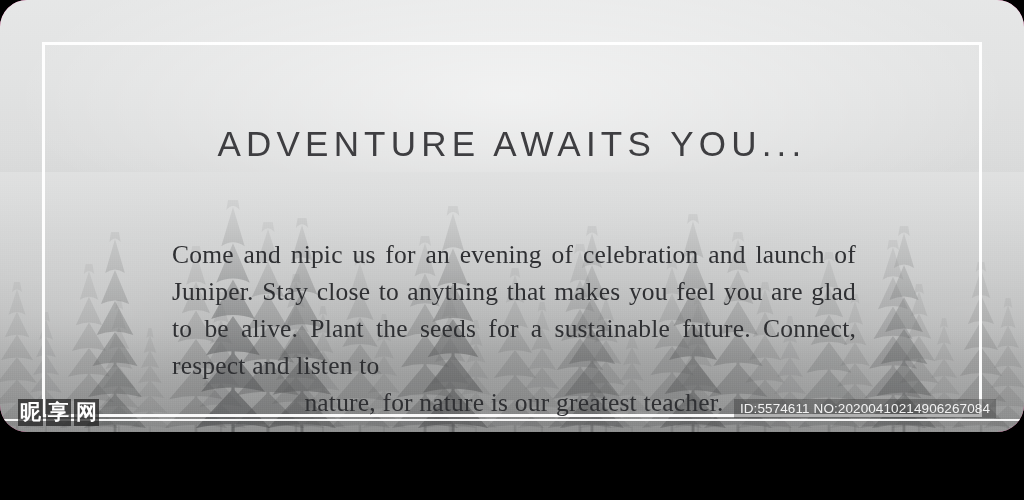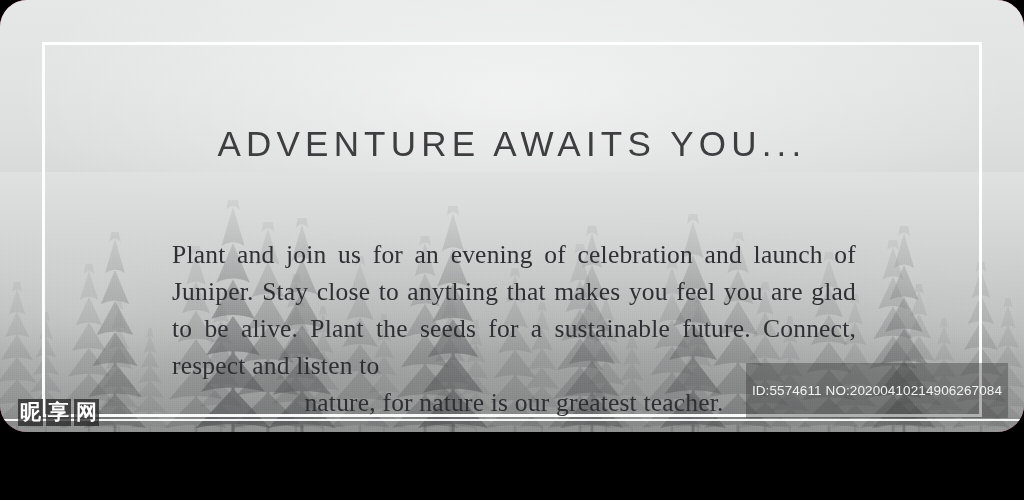--- a/index.html
+++ b/index.html
@@ -165,28 +165,28 @@
   }
   .wm-rule {
     position: absolute;
     left: 0; right: 0;
     bottom: 11px;
     height: 2px;
     background: rgba(255,255,255,0.92);
   }
   .wm-id {
     position: absolute;
-    right: 16px;
+    right: 28px;
     bottom: 14px;
     color: #f2f2f2;
     font-family: "Liberation Sans", sans-serif;
     font-size: 13.5px;
     letter-spacing: .1px;
     background: rgba(40,40,40,0.35);
-    padding: 20px 6px;
+    padding: 2px 6px;
     white-space: nowrap;
   }
 </style>
 </head>
 <body>
 
 <div id="stage">
 
   <div class="bg-base"></div>
   <div class="bg-haze"></div>
@@ -664,21 +664,21 @@
     </div>
 
   <div class="bg-fog"></div>
   <div class="bg-grain"></div>
 
   <div class="frame"></div>
 
   <div class="headline">ADVENTURE AWAITS YOU...</div>
 
   <div class="body-copy">
-    <span>Plant and join us for an evening of celebration and</span>
+    <span>Come and nipic us for an evening of celebration and</span>
     <span>launch of Juniper. Stay close to anything that makes</span>
     <span>you feel you are glad to be alive. Plant the seeds for a</span>
     <span>sustainable future. Connect, respect and listen to</span>
     <span class="last-line">nature, for nature is our greatest teacher.</span>
   </div>
 
   <div class="watermark">
     <div class="wm-rule"></div>
     <div class="wm-left">
       <span class="wm-logo">

